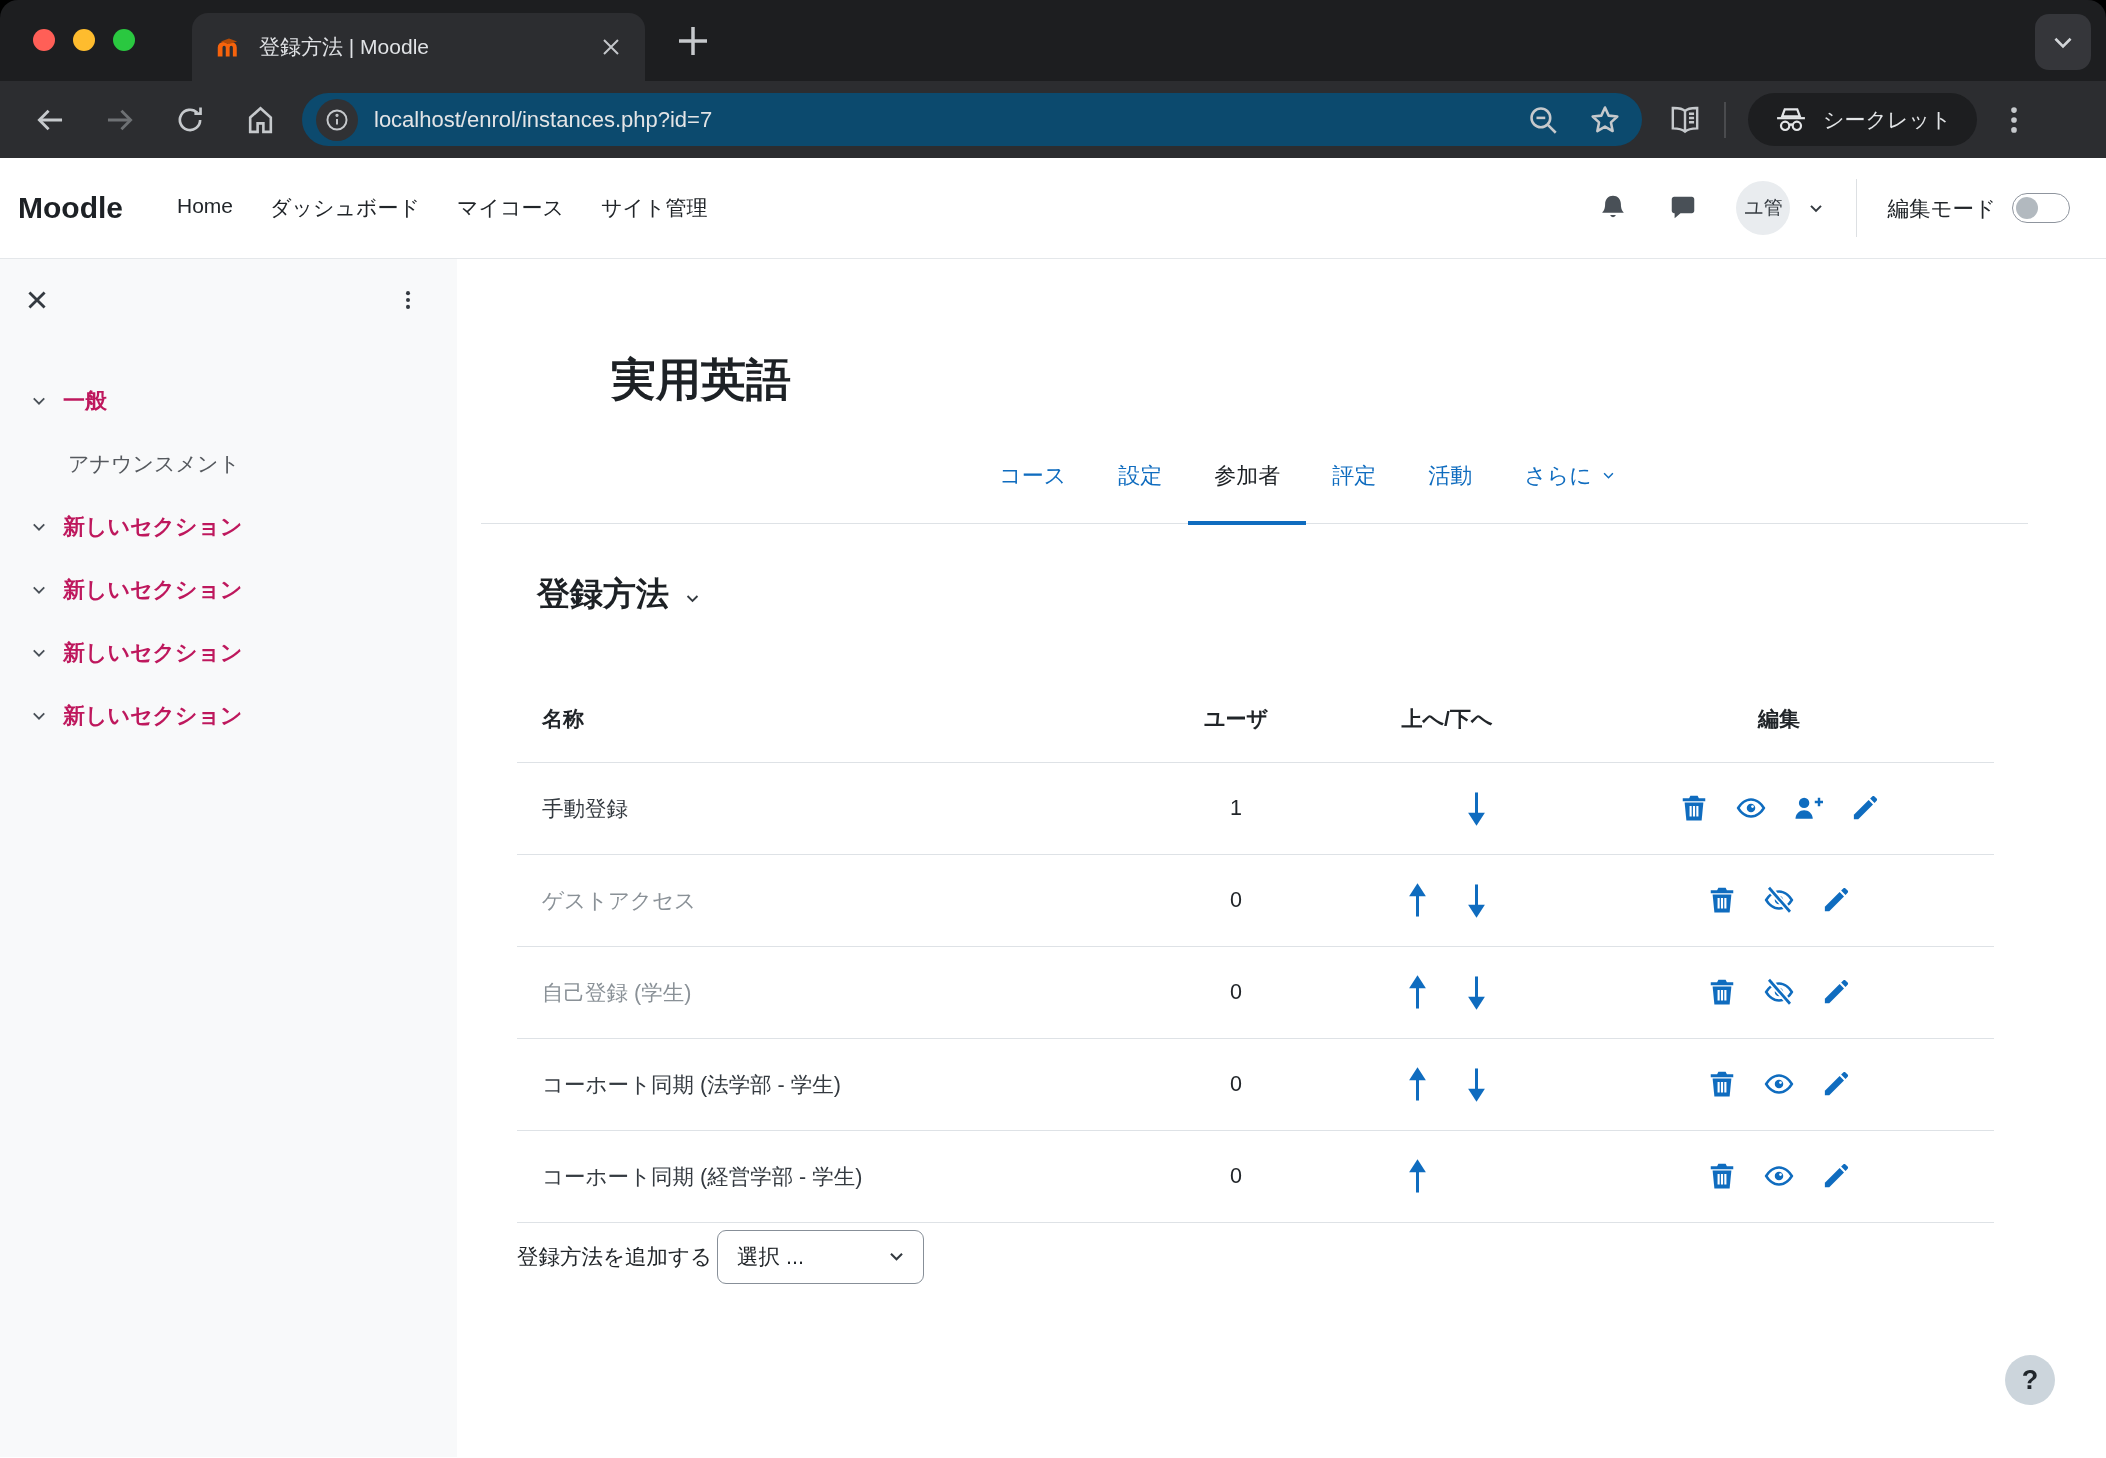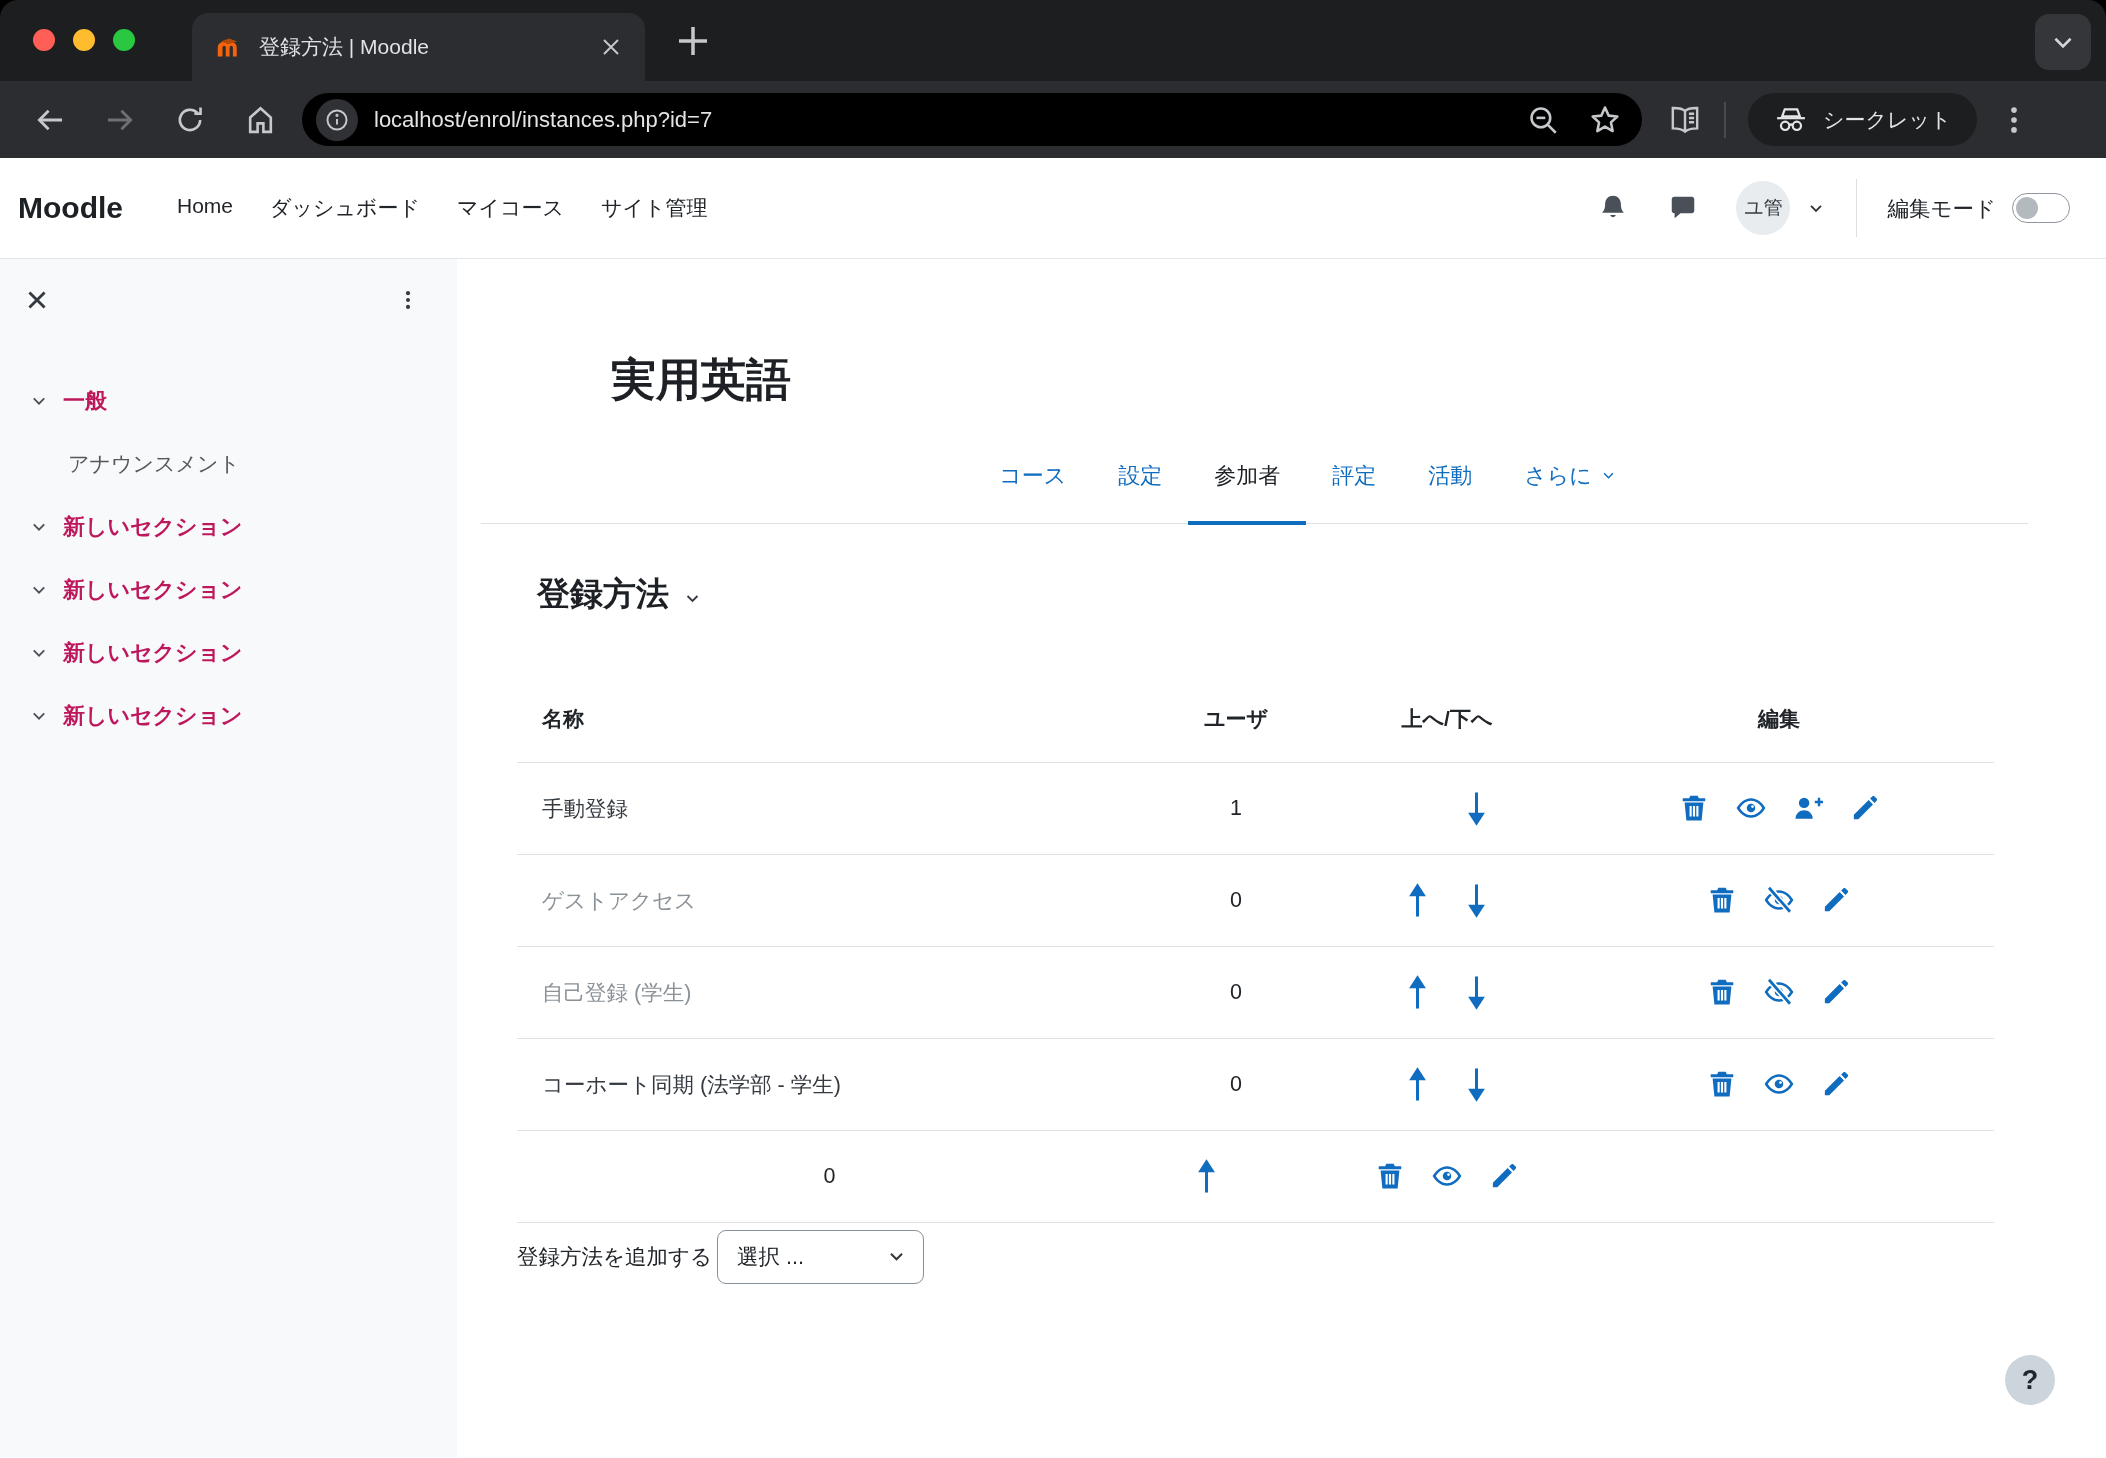--- a/index.html
+++ b/index.html
@@ -13,21 +13,21 @@
   .light.red{background:#ff5f57}.light.yellow{background:#febc2e}.light.green{background:#2ac840}
   .btab{position:absolute;left:192px;top:13px;width:453px;height:68px;background:#2c2d30;border-radius:16px 16px 0 0;display:flex;align-items:center;padding:16px 22px;box-sizing:border-box;}
   .btab .fav{width:30px;height:30px;flex:none;}
   .btab .ttitle{margin-left:15px;font-size:21px;color:#e0e2e5;white-space:nowrap;}
   .btab .tclose{margin-left:auto;width:24px;height:24px;color:#c3c6ca;}
   .newtab{position:absolute;left:672px;top:20px;width:42px;height:42px;display:flex;align-items:center;justify-content:center;color:#c6c9cc;}
   .tabsearch{position:absolute;right:15px;top:14px;width:56px;height:56px;border-radius:14px;background:#35363a;display:flex;align-items:center;justify-content:center;color:#d2d5d8;}
   .toolbar{height:77px;background:#2c2d30;display:flex;align-items:center;padding:0 22px;box-sizing:border-box;}
   .navbtn{width:56px;height:56px;display:flex;align-items:center;justify-content:center;color:#c6c9cc;flex:none;margin-right:14px;}
   .navbtn.disabled{color:#6e7174;}
-  .urlbar{width:1340px;height:53px;background:#000000;border-radius:27px;display:flex;align-items:center;padding:0 20px 0 14px;box-sizing:border-box;flex:none;}
+  .urlbar{width:1340px;height:53px;background:#0c4a6e;border-radius:27px;display:flex;align-items:center;padding:0 20px 0 14px;box-sizing:border-box;flex:none;}
   .urlbar .info{width:42px;height:42px;display:flex;align-items:center;justify-content:center;color:#c6c9cc;border-radius:50%;background:#303134;flex:none;}
   .urlbar .url{margin-left:16px;font-size:22px;color:#e3e4e6;white-space:nowrap;}
   .urlbar .spacer{flex:1;}
   .urlicon{width:34px;height:34px;color:#c6c9cc;margin-left:28px;flex:none;}
   .bookbtn{width:34px;height:34px;color:#c6c9cc;margin-left:26px;flex:none;}
   .vsep{width:2px;height:36px;background:#4a4b4e;margin:0 22px;flex:none;}
   .incog-chip{height:53px;border-radius:27px;background:#1d1e20;display:flex;align-items:center;padding:0 26px;gap:15px;color:#e3e5e7;font-size:21px;flex:none;}
   .incog-chip .ic{width:34px;height:26px;}
   .kebab-b{width:34px;height:34px;color:#c6c9cc;margin-left:20px;flex:none;}
   svg{display:block;width:100%;height:100%;}
@@ -536,20 +536,21 @@
                 </a>
                 <a class="actbtn">
                   <svg viewBox="0 0 24 24" fill="currentColor">
                     <path d="M3.1 17.4 14.9 5.6l3.5 3.5L6.6 20.9H3.1z"></path>
                     <path d="M16.1 4.4l1.7-1.7c.5-.5 1.3-.5 1.8 0l1.7 1.7c.5.5.5 1.3 0 1.8l-1.7 1.7z"></path>
                   </svg>
                 </a>
               </div>
             </div>
             <div class="trow">
+              <div class="cell name">コーホート同期 (経営学部 - 学生)</div>
               <div class="cell users">0</div>
               <div class="cell updown">
                 <span class="slot">
                   <a>
                     <svg viewBox="0 0 20 30" fill="currentColor">
                       <path d="M10 28V10" stroke="currentColor" stroke-width="2.4" fill="none"></path>
                       <path d="M10 1 3.2 11.5h13.6z"></path>
                     </svg>
                   </a>
                 </span>

